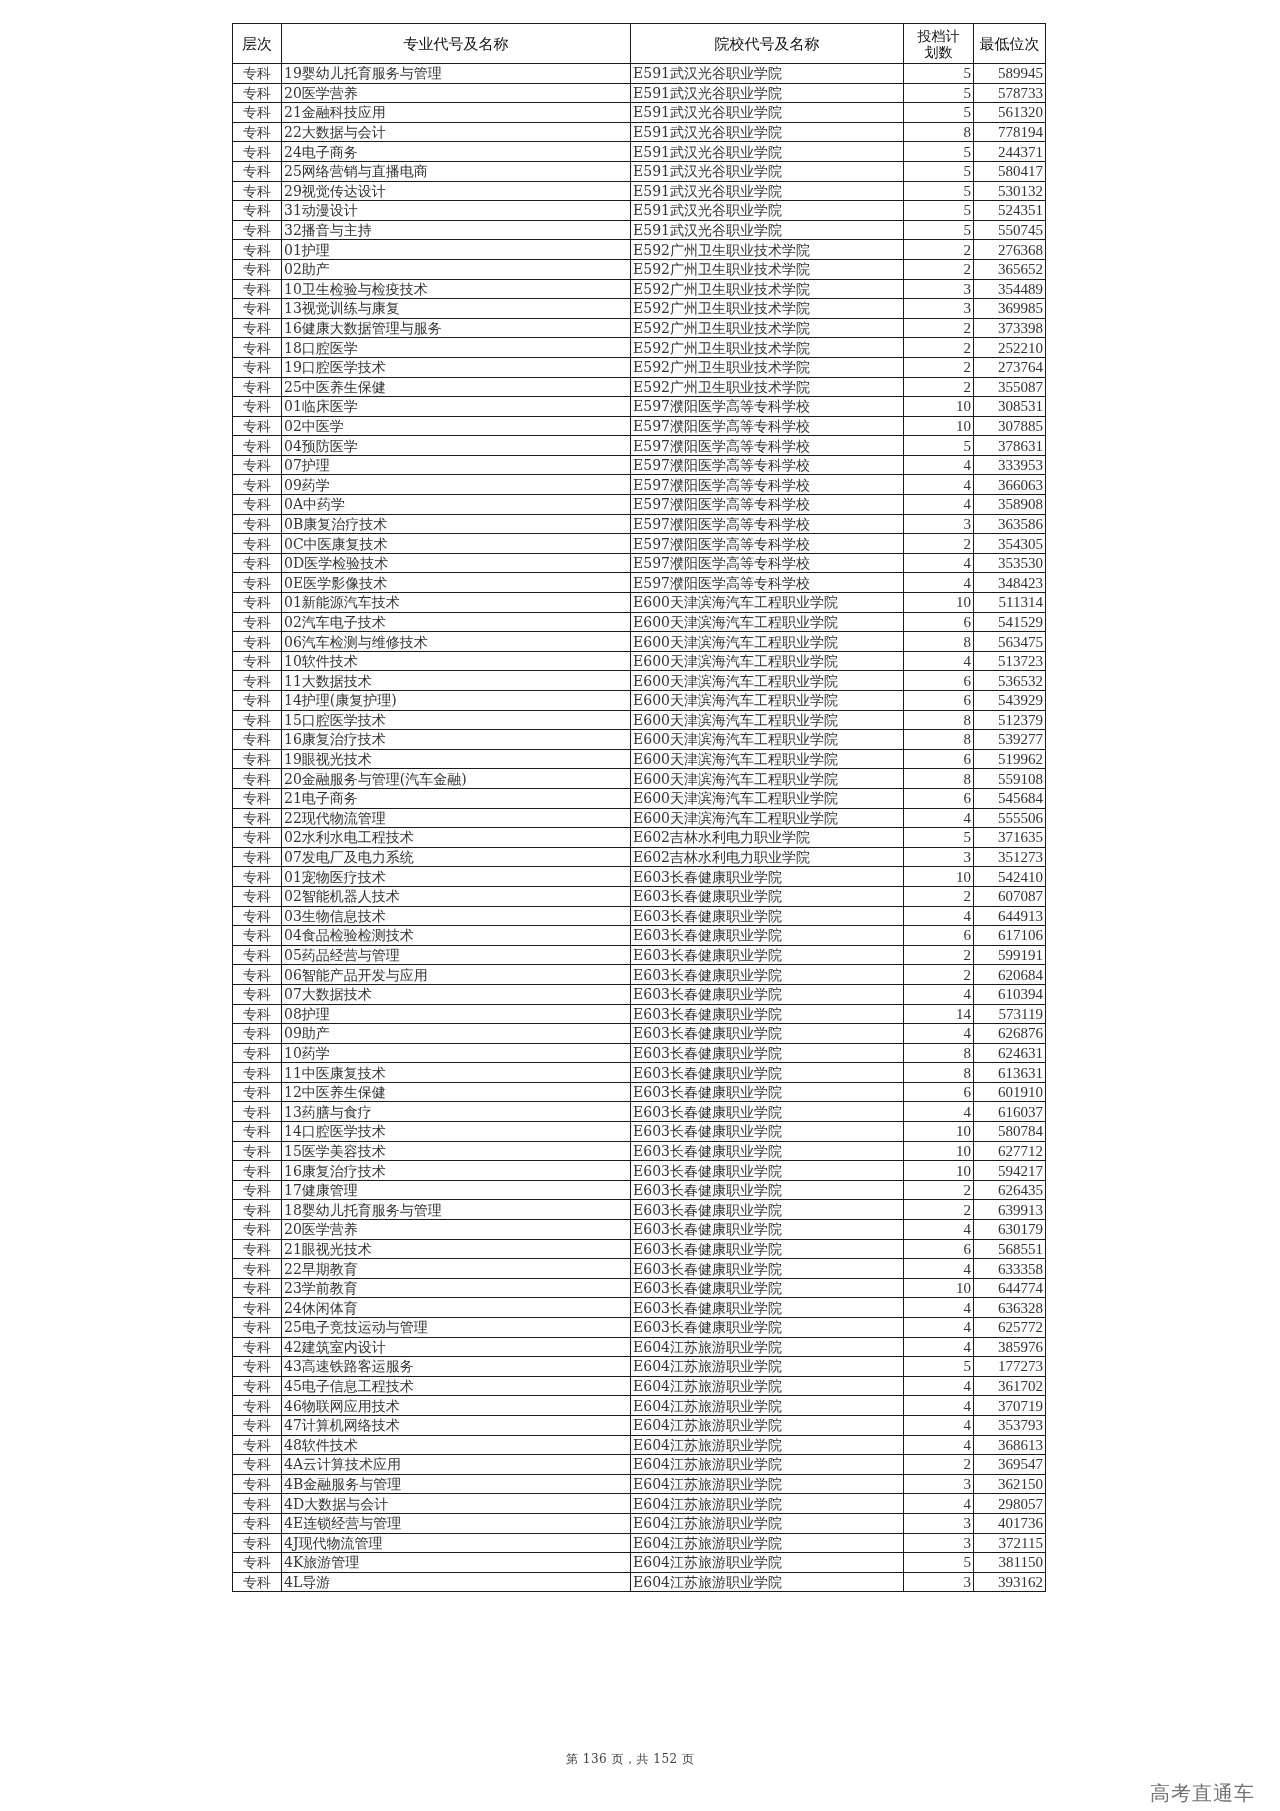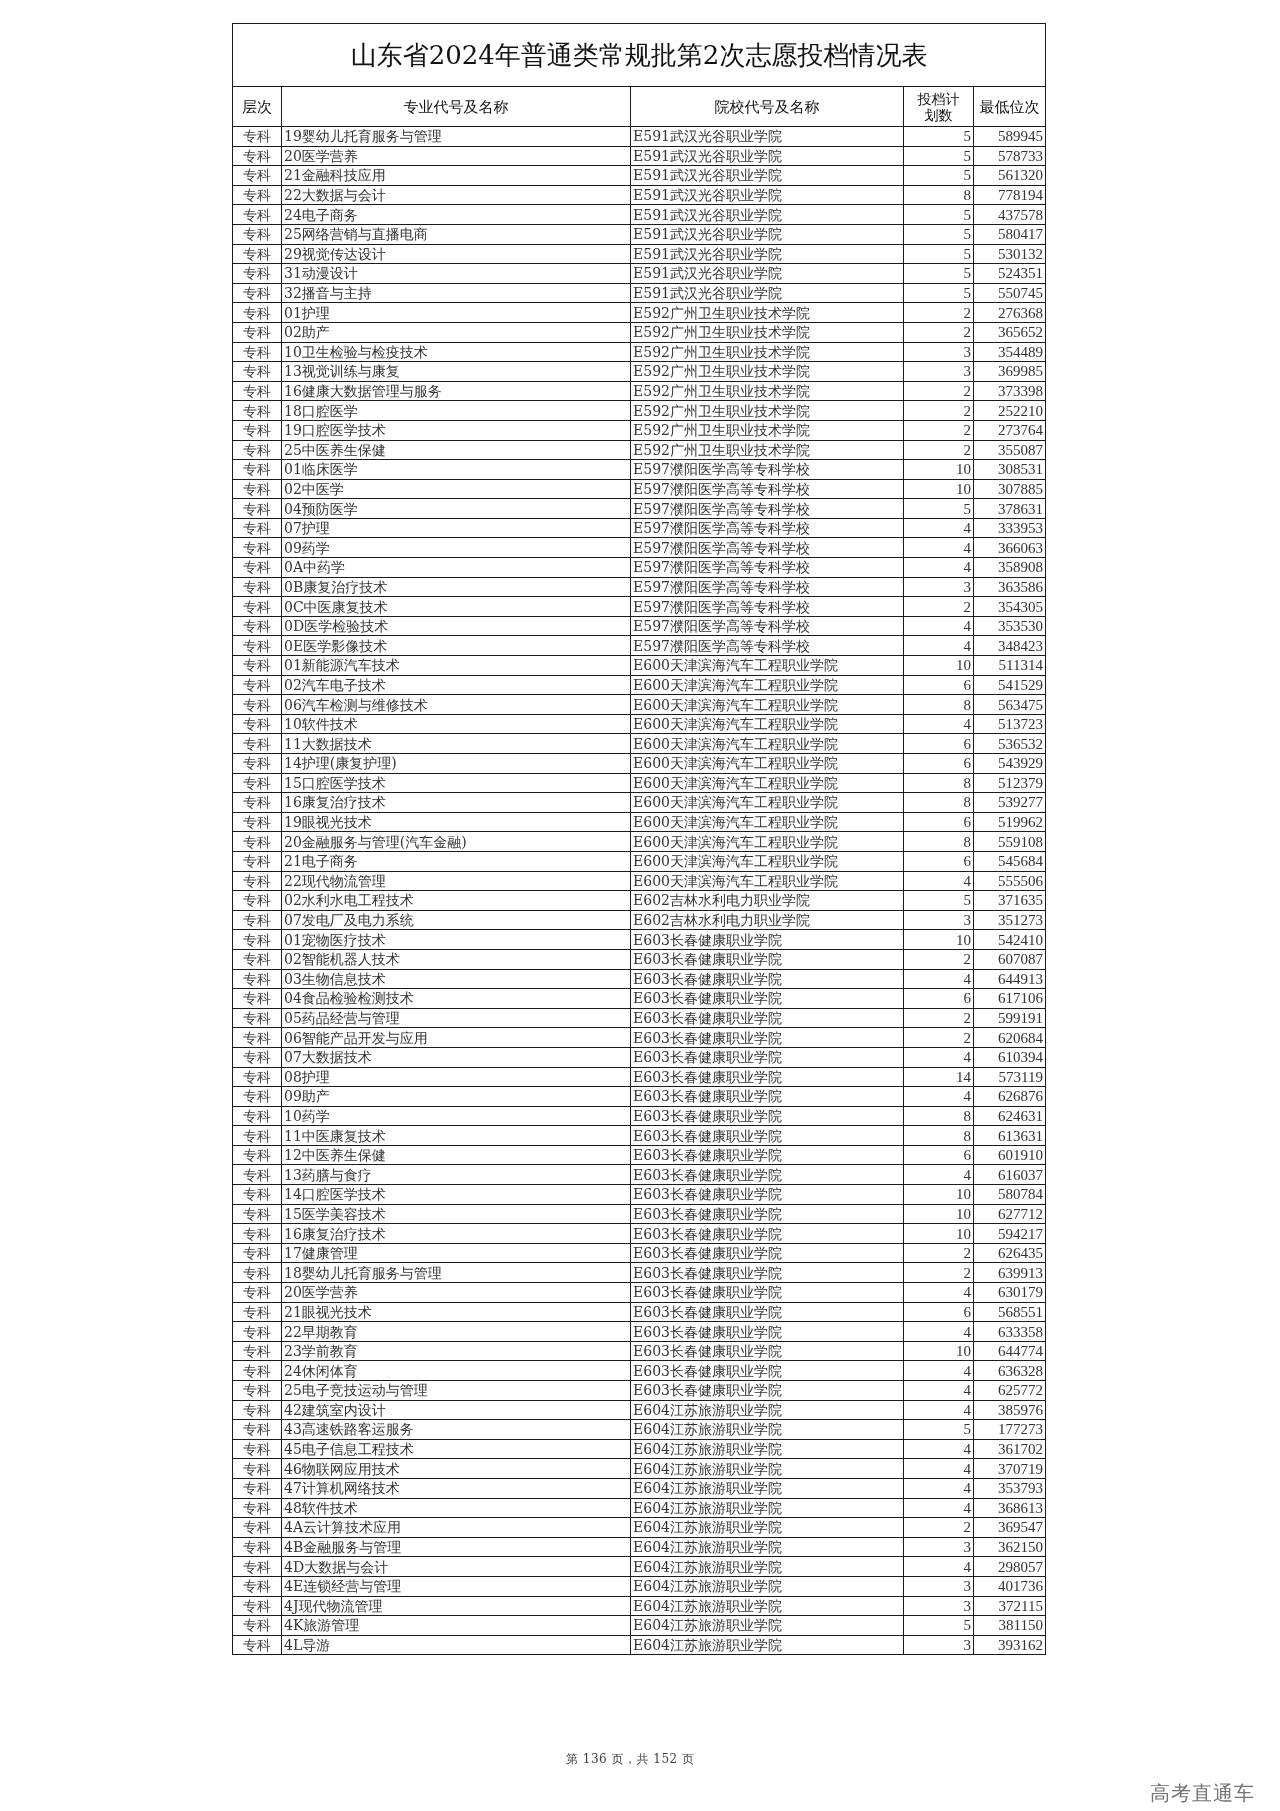--- a/index.html
+++ b/index.html
@@ -28,23 +28,20 @@
 <div id="sheet">
   <table>
     <colgroup>
       <col style="width:49px">
       <col style="width:349px">
       <col style="width:273px">
       <col style="width:70px">
       <col style="width:72px">
     </colgroup>
     <thead>
-      <tr>
-        <th colspan="5" class="title-cell">山东省2024年普通类常规批第2次志愿投档情况表</th>
-      </tr>
       <tr class="hdr">
         <th>层次</th>
         <th>专业代号及名称</th>
         <th>院校代号及名称</th>
         <th class="small">
           <div>投档计</div>
           <div>划数</div>
         </th>
         <th>最低位次</th>
       </tr>
@@ -76,21 +73,21 @@
           <td class="major">22大数据与会计</td>
           <td class="school">E591武汉光谷职业学院</td>
           <td class="num">8</td>
           <td class="num">778194</td>
         </tr>
         <tr>
           <td class="lvl">专科</td>
           <td class="major">24电子商务</td>
           <td class="school">E591武汉光谷职业学院</td>
           <td class="num">5</td>
-          <td class="num">437578</td>
+          <td class="num">244371</td>
         </tr>
         <tr>
           <td class="lvl">专科</td>
           <td class="major">25网络营销与直播电商</td>
           <td class="school">E591武汉光谷职业学院</td>
           <td class="num">5</td>
           <td class="num">580417</td>
         </tr>
         <tr>
           <td class="lvl">专科</td>

